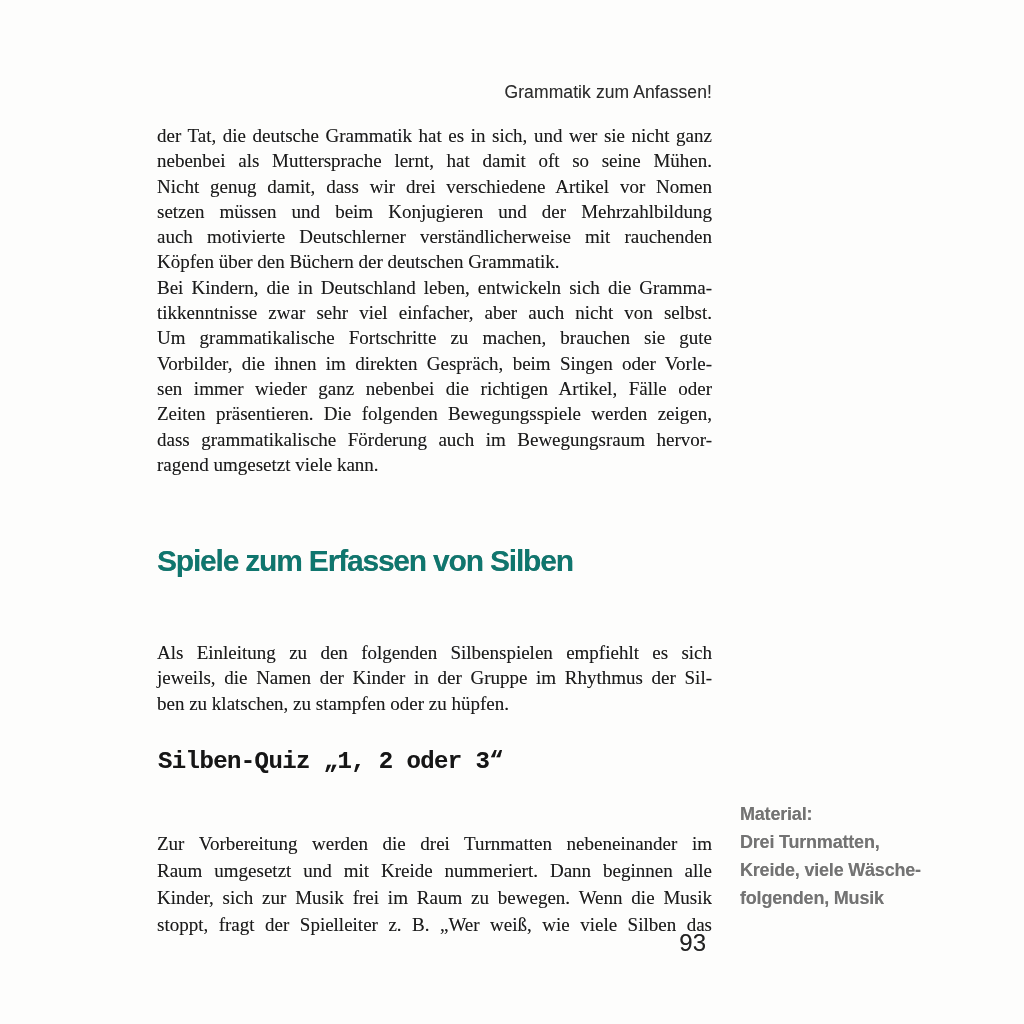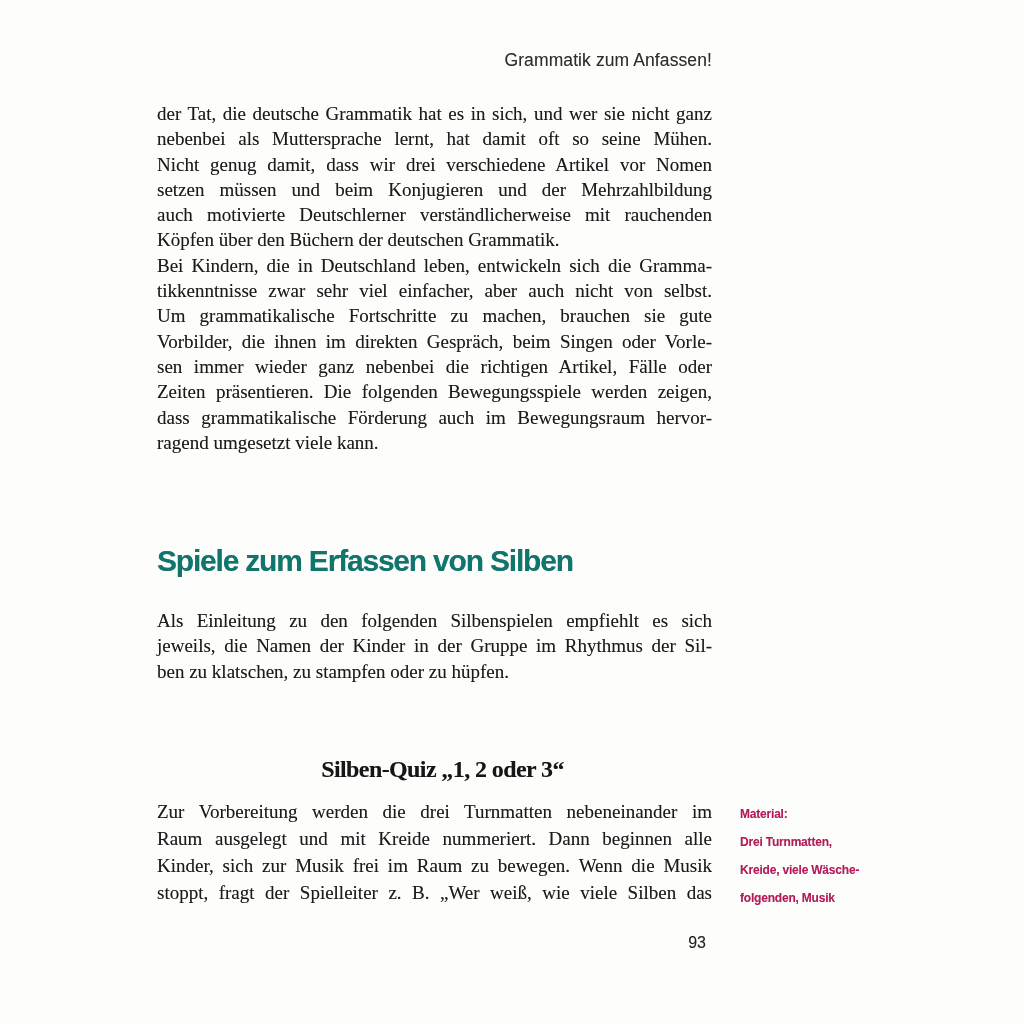--- a/index.html
+++ b/index.html
@@ -15,38 +15,39 @@
     width: 1024px;
     height: 1024px;
     background: #fdfdfc;
     font-family: "Liberation Serif", serif;
     color: #1b1b1b;
   }
   .col {
     position: absolute;
     left: 157px;
     width: 555px;
+    margin-top: 32px;
   }
   .running-header {
     top: 49px;
     font-family: "Liberation Sans", sans-serif;
     font-size: 17.5px;
     line-height: 22px;
     letter-spacing: 0.1px;
     color: #2d2d2d;
     text-align: right;
     text-shadow: 0 0 0.5px rgba(40,40,40,0.35);
   }
   .bodytext {
     font-size: 19px;
     line-height: 25.3px;
     color: #1b1b1b;
     text-shadow: 0 0 0.5px rgba(20,20,20,0.4);
   }
-  .intro-block { top: 101px; }
+  .intro-block { top: 91px; }
   .para { margin: 0; padding: 0; }
   .tline {
     text-align: justify;
     text-align-last: justify;
     -moz-text-align-last: justify;
   }
   .tline.lastline {
     text-align-last: left;
     -moz-text-align-last: left;
   }
@@ -57,61 +58,60 @@
     font-weight: bold;
     font-size: 30px;
     line-height: 40px;
     letter-spacing: -1.2px;
     color: #0f766e;
     text-shadow: 0 0 0.5px rgba(20,20,20,0.4);
   }
   .section-intro { top: 608px; }
   .sub-heading {
     top: 745px;
-    margin: 8px;
-    font-family: Liberation Serif, serif;
+    margin: 1px;
+    font-family: Liberation Mono, monospace;
     font-weight: 600;
     font-size: 24px;
     line-height: 32px;
     letter-spacing: -0.6px;
     color: #161616;
     text-shadow: 0 0 0.5px rgba(20,20,20,0.4);
-    text-align: center;
   }
   .subsection-para {
     top: 799px;
     line-height: 26.9px;
   }
   .margin-note {
     position: absolute;
     left: 740px;
     top: 800px;
     width: 190px;
     font-family: "Liberation Sans", sans-serif;
     font-weight: 600;
-    font-size: 12px;
+    font-size: 18px;
     line-height: 28px;
     letter-spacing: -0.2px;
-    color: #be185d;
+    color: #737373;
     text-shadow: 0 0 0.5px rgba(40,40,40,0.35);
   }
   .margin-note .tline,
   .margin-note .tline.lastline {
     text-align: left;
     text-align-last: left;
     -moz-text-align-last: left;
   }
   .page-number {
     position: absolute;
     left: 650px;
     top: 929px;
     width: 56px;
     text-align: right;
     font-family: "Liberation Sans", sans-serif;
-    font-size: 16px;
+    font-size: 24px;
     line-height: 27px;
     color: #222222;
     text-shadow: 0 0 0.5px rgba(40,40,40,0.35);
   }
 </style>
 </head>
 <body>
 
 <div class="page">
 
@@ -143,21 +143,21 @@
   <div class="col bodytext section-intro">
       <div class="tline">Als Einleitung zu den folgenden Silbenspielen empfiehlt es sich</div>
       <div class="tline">jeweils, die Namen der Kinder in der Gruppe im Rhythmus der Sil-</div>
       <div class="tline lastline">ben zu klatschen, zu stampfen oder zu hüpfen.</div>
     </div>
 
   <h2 class="col sub-heading">Silben-Quiz „1, 2 oder 3“</h2>
 
   <div class="col bodytext subsection-para">
       <div class="tline">Zur Vorbereitung werden die drei Turnmatten nebeneinander im</div>
-      <div class="tline">Raum ausgelegt und mit Kreide nummeriert. Dann beginnen alle</div>
+      <div class="tline">Raum umgesetzt und mit Kreide nummeriert. Dann beginnen alle</div>
       <div class="tline">Kinder, sich zur Musik frei im Raum zu bewegen. Wenn die Musik</div>
       <div class="tline">stoppt, fragt der Spielleiter z. B. „Wer weiß, wie viele Silben das</div>
     </div>
 
   <aside class="margin-note">
       <div class="tline">Material:</div>
       <div class="tline">Drei Turnmatten,</div>
       <div class="tline">Kreide, viele Wäsche-</div>
       <div class="tline lastline">folgenden, Musik</div>
     </aside>

